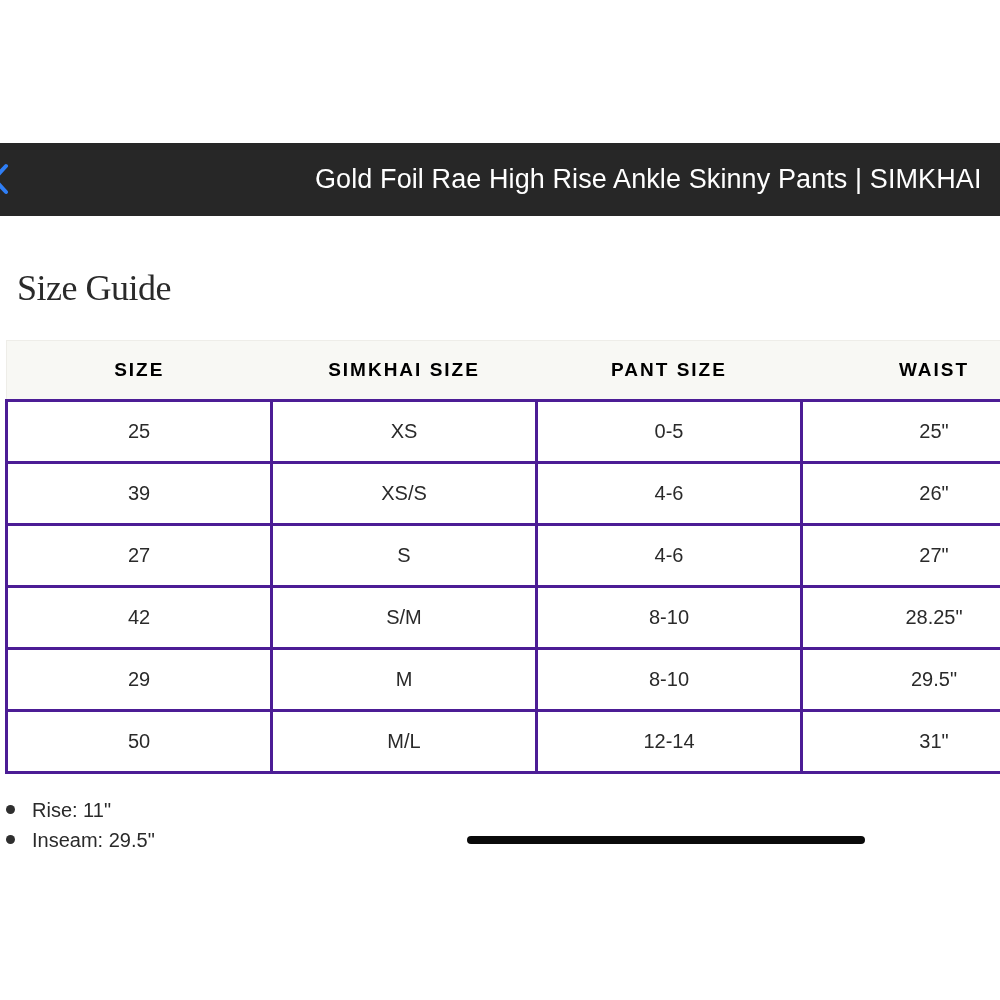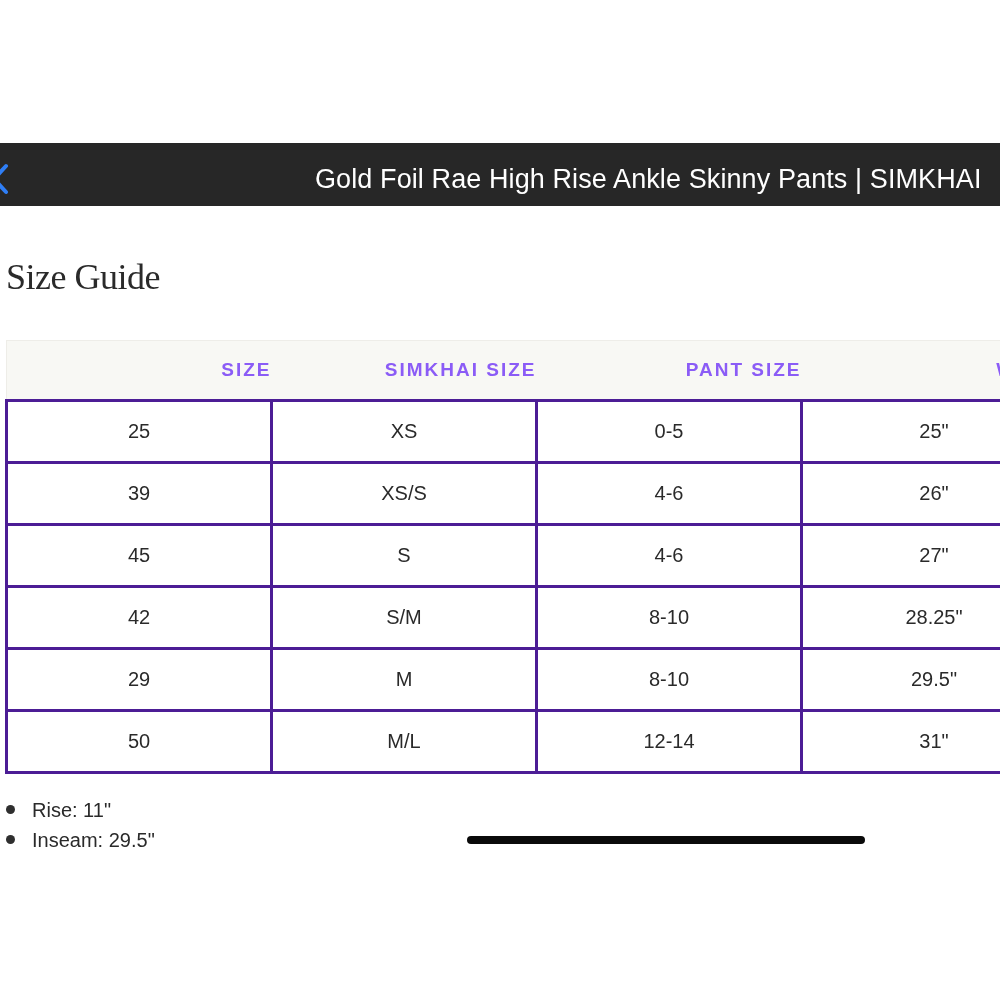--- a/index.html
+++ b/index.html
@@ -3,52 +3,52 @@
   <meta charset="utf-8">
   <style>
     html, body { margin: 0; padding: 0; }
     body {
       width: 1000px; height: 1000px; overflow: hidden; position: relative;
       background: #ffffff;
       font-family: "Liberation Sans", sans-serif;
       color: #222;
     }
     .topbar {
-      position: absolute; left: 0; top: 143px; width: 1000px; height: 63px;
+      position: absolute; left: 0; top: 143px; width: 1000px; height: 73px;
       background: #272727;
       overflow: hidden;
     }
     .back-icon {
       position: absolute; left: -14px; top: 20px; width: 28px; height: 32px;
       cursor: pointer;
     }
     .topbar-title {
       position: absolute; left: 315px; top: 21px;
       white-space: nowrap;
       color: #fff; font-size: 27px; font-weight: 500;
       letter-spacing: 0.1px;
     }
     .page-title {
       position: absolute; left: 6px; top: 256px;
       font-family: "Liberation Serif", "DejaVu Serif", serif;
-      font-size: 36px; color: #2a2a2a; margin: 0; font-weight: normal;
+      font-size: 36px; color: #2a2a2a; margin: 11px; font-weight: normal;
       letter-spacing: -0.5px;
     }
     .size-table {
       position: absolute; left: 5px; top: 340px;
       border-collapse: collapse;
       table-layout: fixed;
       width: 1060px;
     }
     .size-table th {
       background: #f8f8f4;
       height: 58px;
       font-size: 19px; font-weight: 700; letter-spacing: 2px;
-      color: #8b5cf6;
-      text-align: right;
+      color: #000000;
+      text-align: center;
       border-top: 1px solid #eeede8;
       padding: 0;
     }
     .size-table th:first-child { border-left: 1px solid #eeede8; }
     .size-table td {
       height: 59px;
       font-size: 20px; color: #2a2a2a;
       text-align: center;
       border: 3px solid #4c1d95;
       padding: 0;
@@ -107,21 +107,21 @@
       <td>0-5</td>
       <td>25"</td>
     </tr>
     <tr>
       <td>39</td>
       <td>XS/S</td>
       <td>4-6</td>
       <td>26"</td>
     </tr>
     <tr>
-      <td>45</td>
+      <td>27</td>
       <td>S</td>
       <td>4-6</td>
       <td>27"</td>
     </tr>
     <tr>
       <td>42</td>
       <td>S/M</td>
       <td>8-10</td>
       <td>28.25"</td>
     </tr>

